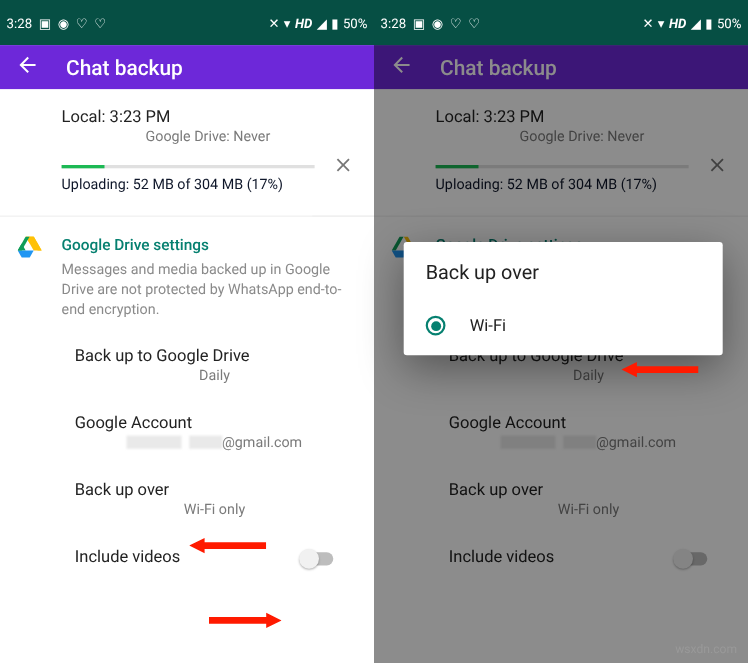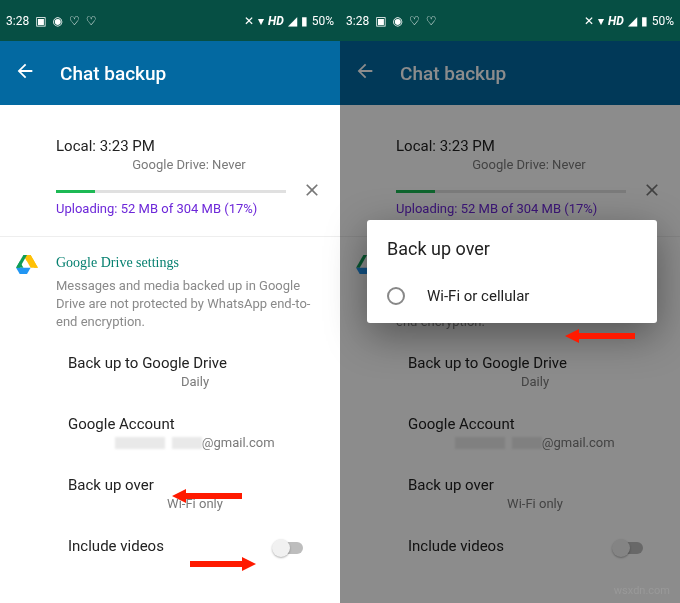--- a/index.html
+++ b/index.html
@@ -4,34 +4,34 @@
 <style>
   * { box-sizing: border-box; margin: 0; padding: 0; }
   body { font-family: Roboto, Arial, sans-serif; background: #fff; width: 680px; height: 603px; overflow: hidden; position: relative; }
   .container { display: flex; width: 680px; height: 603px; }
   .phone { width: 340px; height: 603px; position: relative; background: #fff; }
   .phone.right::before { content: ""; position: absolute; inset: 0; background: rgba(0,0,0,0.45); z-index: 5; }
   .statusbar { height: 41px; background: #064f44; color: #fff; display: flex; align-items: center; font-size: 12px; padding: 0 6px; }
   .sb-left { display: flex; align-items: center; gap: 6px; }
   .sb-right { display: flex; align-items: center; gap: 4px; margin-left: auto; }
   .sb-icon { display: inline-flex; align-items: center; justify-content: center; }
-  .header { height: 64px; background: #0369a1; color: #fff; display: flex; align-items: center; padding: 0 14px; gap: 24px; }
+  .header { height: 40px; background: #6d28d9; color: #fff; display: flex; align-items: center; padding: 0 14px; gap: 24px; }
   .header .title { font-size: 19px; font-weight: 500; }
-  .content { padding: 32px 18px 0 56px; color: #6d6d6d; font-size: 14px; }
+  .content { padding: 16px 18px 0 56px; color: #6d6d6d; font-size: 14px; }
   .row-title { color: #222; font-size: 15px; margin-bottom: 2px; }
   .row-sub { color: #7a7a7a; font-size: 13px; margin-bottom: 18px; text-align: center; }
   .progress-wrap { position: relative; padding-right: 36px; margin: 4px 0 8px 0; }
   .progress-bar { height: 3px; background: #e0e0e0; position: relative; }
   .progress-fill { position: absolute; left: 0; top: 0; height: 3px; background: #1db954; width: 17%; }
   .close-x { position: absolute; right: 0; top: -10px; color: #777; }
-  .upload-text { font-size: 13px; color: #6d28d9; margin-bottom: 20px; }
+  .upload-text { font-size: 13px; color: #0f172a; margin-bottom: 20px; }
   .divider { height: 1px; background: #eee; margin: 0 0 0 -56px; }
   .section { padding-top: 18px; }
   .drive-icon-wrap { position: absolute; left: 16px; }
-  .section-head { color: #068070; font-size: 14px; font-weight: 500; margin-bottom: 6px; font-family: Liberation Serif, serif; }
+  .section-head { color: #068070; font-size: 14px; font-weight: 500; margin-bottom: 6px; }
   .section-info { font-size: 13px; color: #8a8a8a; line-height: 1.4; margin-bottom: 22px; }
   .item { margin-bottom: 26px; position: relative; margin-left: 12px; }
   .censor { display: inline-block; background: #e9e9e9; height: 12px; vertical-align: middle; filter: blur(1px); }
   .toggle { position: absolute; right: 16px; top: 2px; width: 34px; height: 18px; }
   .toggle .track { position: absolute; width: 28px; height: 12px; background: #bdbdbd; border-radius: 6px; top: 3px; left: 3px; }
   .toggle .thumb { position: absolute; width: 18px; height: 18px; background: #f1f1f1; border-radius: 50%; top: 0; left: 0; box-shadow: 0 1px 2px rgba(0,0,0,0.3); }
   .arrow { position: absolute; pointer-events: none; z-index: 3; }
   .arrow svg { display: block; }
   .dialog { position: absolute; z-index: 10; background: #fff; border-radius: 3px; box-shadow: 0 12px 40px rgba(0,0,0,0.4); left: 367px; top: 220px; width: 290px; padding: 18px 20px 8px 20px; }
   .dialog-title { font-size: 18px; color: #222; margin-bottom: 18px; }
@@ -218,22 +218,22 @@
             <div class="track"></div>
             <div class="thumb"></div>
           </div>
       </div>
     </div>
   </div>
 
   <div class="dialog">
     <div class="dialog-title">Back up over</div>
     <div class="radio-row">
-      <span class="radio"></span>
-      <span>Wi-Fi or cellular</span>
+      <span class="radio selected"></span>
+      <span>Wi-Fi</span>
     </div>
   </div>
 
   <div class="arrow" style="left:565px;top:327px;z-index:12">
     <svg width="70" height="18">
         <polygon points="0,9 14,2 14,6 70,6 70,12 14,12 14,16" fill="#ff1a00"></polygon>
       </svg>
   </div>
 
   <div class="watermark">wsxdn.com</div>

